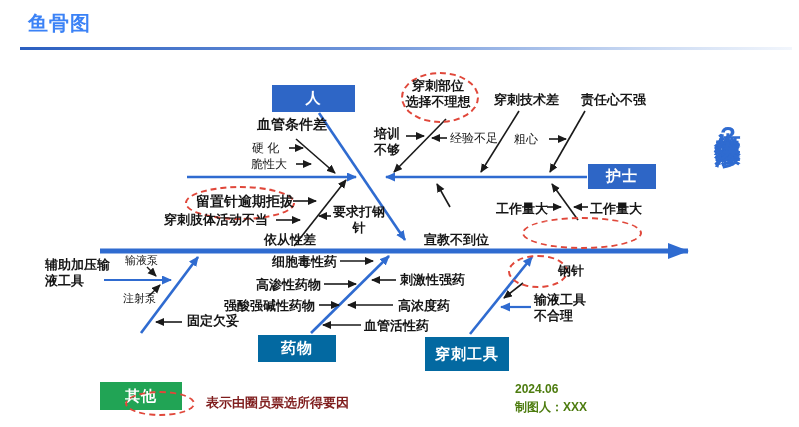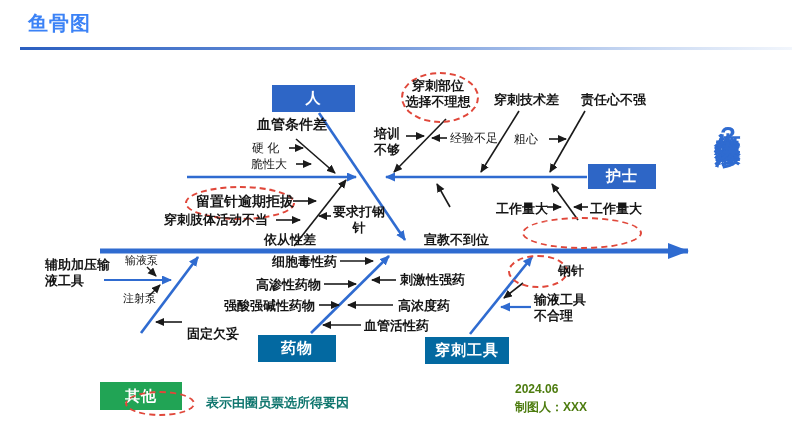--- a/index.html
+++ b/index.html
@@ -16,21 +16,21 @@
   .cat-red{background:#0369a1;}
   .label{position:absolute;color:#161616;font-size:13px;font-weight:700;line-height:1.2;white-space:pre-line;}
   .small{font-size:11px;font-weight:400;}
   .mid{font-size:12px;font-weight:400;}
   .big{font-size:14px;}
   .center{text-align:center;}
   .oval{position:absolute;border:2.5px dashed #e0473a;border-radius:50%;}
   .effect-text{position:absolute;left:708px;top:112px;height:300px;width:38px;
     writing-mode:vertical-rl;text-orientation:upright;
     color:#2f6bd0;font-size:26px;font-weight:bold;line-height:36px;letter-spacing:1px;}
-  .legend-text{position:absolute;left:206px;top:394px;font-size:13px;font-weight:700;color:#0f766e;}
+  .legend-text{position:absolute;left:206px;top:394px;font-size:13px;font-weight:700;color:#7f1d1d;}
   .meta{position:absolute;left:515px;font-size:12px;font-weight:700;color:#4d7c0f;}
 </style>
 </head>
 <body>
 
 <div id="slide">
 
   <div class="page-title">鱼骨图</div>
   <div class="title-rule"></div>
 
@@ -88,21 +88,21 @@
     <line x1="393" y1="305" x2="348" y2="305" stroke="#1a1a1a" stroke-width="1.6" marker-end="url(#mBlk)"></line>
     <line x1="361" y1="325" x2="323" y2="325" stroke="#1a1a1a" stroke-width="1.6" marker-end="url(#mBlk)"></line>
 
     <line x1="523" y1="283" x2="504" y2="298" stroke="#1a1a1a" stroke-width="1.6" marker-end="url(#mBlk)"></line>
   </svg>
 
   <div class="cat-box cat-blue" style="left:272px;top:85px;width:83px;height:27px;">人</div>
   <div class="cat-box cat-blue" style="left:588px;top:164px;width:68px;height:25px;">护士</div>
   <div class="cat-box cat-green" style="left:100px;top:334px;width:82px;height:28px;">其他</div>
   <div class="cat-box cat-red" style="left:258px;top:335px;width:78px;height:27px;">药物</div>
-  <div class="cat-box cat-red" style="left:425px;top:337px;width:84px;height:27px;">穿刺工具</div>
+  <div class="cat-box cat-red" style="left:425px;top:337px;width:84px;height:34px;">穿刺工具</div>
 
   <div class="oval" style="left:401px;top:72px;width:74px;height:47px;"></div>
   <div class="oval" style="left:185px;top:186px;width:106px;height:30px;"></div>
   <div class="oval" style="left:522px;top:217px;width:116px;height:28px;"></div>
   <div class="oval" style="left:508px;top:255px;width:56px;height:29px;"></div>
 
   <div class="label big" style="left:257px;top:116px;">血管条件差</div>
   <div class="label mid" style="left:252px;top:141px;">硬 化</div>
   <div class="label mid" style="left:251px;top:157px;">脆性大</div>
   <div class="label" style="left:164px;top:212px;">穿刺肢体活动不当</div>
@@ -124,21 +124,21 @@
   <div class="label" style="left:590px;top:201px;">工作量大</div>
 
   <div class="label" style="left:522px;top:263px;padding-left:36px;">钢针</div>
   <div class="label" style="left:534px;top:292px;">输液工具
 不合理</div>
 
   <div class="label" style="left:45px;top:257px;">辅助加压输
 液工具</div>
   <div class="label small" style="left:125px;top:254px;">输液泵</div>
   <div class="label small" style="left:123px;top:292px;">注射泵</div>
-  <div class="label" style="left:187px;top:326px;">固定欠妥</div>
+  <div class="label" style="left:187px;top:313px;">固定欠妥</div>
 
   <div class="label" style="left:272px;top:254px;">细胞毒性药</div>
   <div class="label" style="left:256px;top:277px;">高渗性药物</div>
   <div class="label" style="left:224px;top:298px;">强酸强碱性药物</div>
   <div class="label" style="left:400px;top:272px;">刺激性强药</div>
   <div class="label" style="left:398px;top:298px;text-align:right;">高浓度药</div>
   <div class="label" style="left:364px;top:318px;">血管活性药</div>
 
   <div class="effect-text">为何会发生液体外渗?</div>
 

